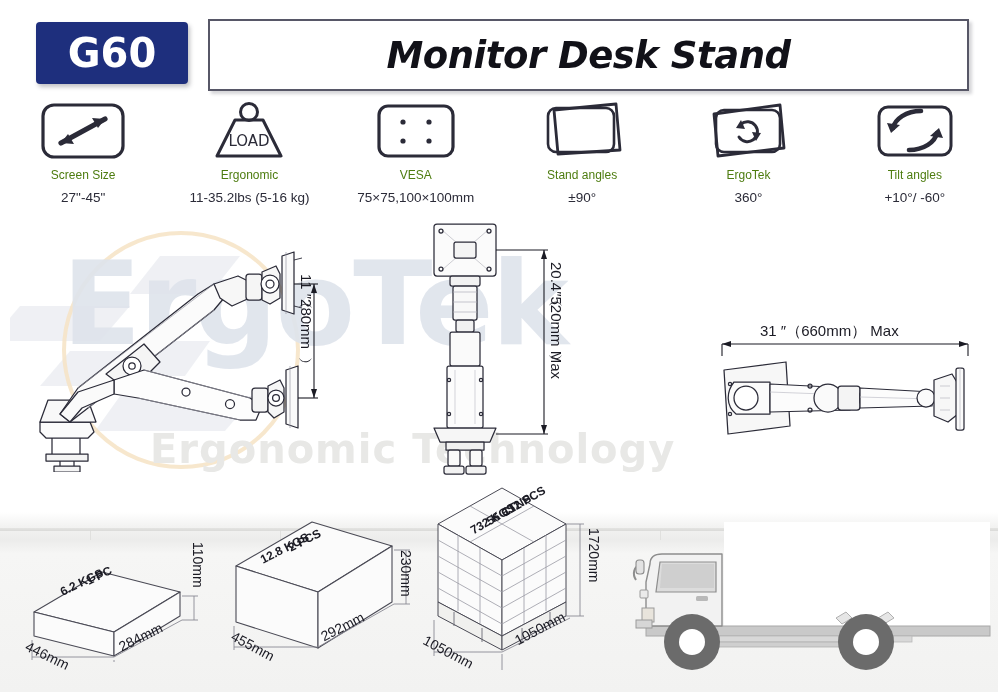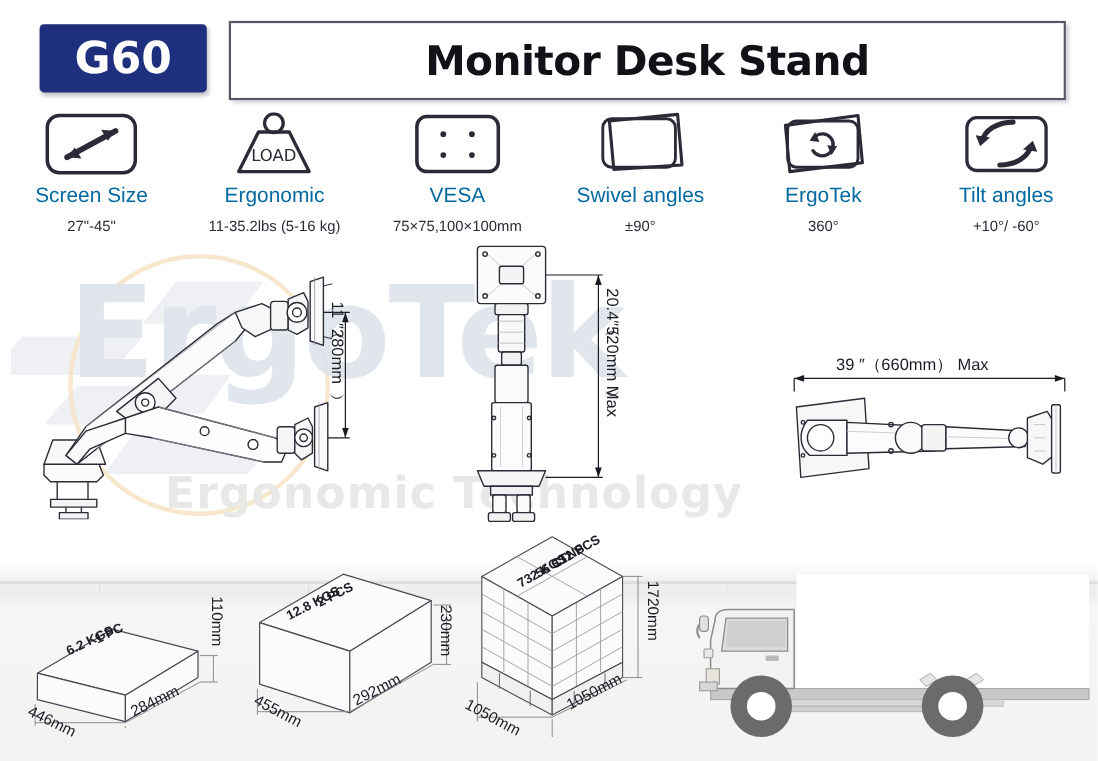--- a/index.html
+++ b/index.html
@@ -57,34 +57,34 @@
     color:#ffffff;font-size:40px;font-weight:700;letter-spacing:0px;
     font-family:"DejaVu Sans",sans-serif;
   }
   #title-bar{
     position:absolute;left:208px;top:19px;width:757px;height:68px;
     background:#ffffff;border:2px solid #575767;
     box-shadow:3px 3px 3px rgba(120,120,130,.3);
     display:flex;align-items:center;justify-content:center;
   }
   #title-bar span{
-    font-size:37px;font-weight:700;color:#111118;
+    font-size:37px;font-weight:700;font-style:italic;color:#111118;
     font-family:"DejaVu Sans",sans-serif;letter-spacing:-0.5px;
   }
 
   
   #specs{
     position:absolute;left:0;top:100px;width:998px;height:118px;z-index:5;
     display:flex;
   }
   .spec{
     flex:1 1 0;display:flex;flex-direction:column;align-items:center;
   }
   .spec .ico{height:62px;display:flex;align-items:center;}
-  .spec .s-label{font-size:19px;color:#0369a1;margin-top:6px;white-space:nowrap;}
+  .spec .s-label{font-size:12px;color:#4d7c0f;margin-top:6px;white-space:nowrap;}
   .spec .s-value{font-size:13.5px;color:#2b2b38;margin-top:8px;white-space:nowrap;}
 
   
   #drawings{position:absolute;left:0;top:222px;width:998px;height:260px;z-index:4;}
   .dim-text{
     position:absolute;font-size:15px;color:#1b1b24;white-space:nowrap;
     font-family:"Liberation Sans",sans-serif;
   }
   .vert-dim{
     writing-mode:vertical-rl;text-orientation:mixed;
@@ -171,21 +171,21 @@
   </div>
 
 
   <div class="spec">
     <div class="ico">
       <svg width="96" height="58" viewBox="0 0 96 58">
         <rect x="14" y="6" width="66" height="44" rx="8" fill="none" stroke="#2b2b38" stroke-width="2.6"></rect>
         <path d="M20 8 L82 2 L86 48 L24 52 Z" fill="none" stroke="#2b2b38" stroke-width="2.8" stroke-linejoin="round"></path>
       </svg>
     </div>
-    <div class="s-label">Swivel angles</div>
+    <div class="s-label">Stand angles</div>
     <div class="s-value">±90°</div>
   </div>
 
   <div class="spec">
     <div class="ico">
       <svg width="96" height="58" viewBox="0 0 96 58">
         <rect x="16" y="8" width="64" height="42" rx="8" fill="none" stroke="#2b2b38" stroke-width="2.6"></rect>
         <path d="M14 12 L80 3 L84 46 L18 54 Z" fill="none" stroke="#2b2b38" stroke-width="2.8" stroke-linejoin="round"></path>
         <path d="M41 22 a10 10 0 1 1 -2 13" fill="none" stroke="#2b2b38" stroke-width="3" stroke-linecap="round"></path>
         <polygon points="41,18 36,26 45,27" fill="#2b2b38"></polygon>
@@ -306,21 +306,21 @@
     <g stroke="#1b1b24" stroke-width="1.1" fill="none">
       <line x1="98" y1="30" x2="150" y2="30"></line>
       <line x1="98" y1="214" x2="150" y2="214"></line>
       <line x1="146" y1="30" x2="146" y2="214"></line>
     </g>
     <polygon points="146,30 143,39 149,39" fill="#1b1b24"></polygon>
     <polygon points="146,214 143,205 149,205" fill="#1b1b24"></polygon>
   </svg>
   <div class="dim-text vert-dim" style="left:546px;top:40px;height:200px;">20.4″（520mm） Max</div>
 
-  <div class="dim-text" style="left:760px;top:100px;">39 ″（660mm） Max</div>
+  <div class="dim-text" style="left:760px;top:100px;">31 ″（660mm） Max</div>
   <svg style="position:absolute;left:700px;top:118px" width="290" height="120" viewBox="0 0 290 120">
 
     <g stroke="#1b1b24" stroke-width="1.1" fill="none">
       <line x1="22" y1="4" x2="268" y2="4"></line>
       <line x1="22" y1="4" x2="22" y2="16"></line>
       <line x1="268" y1="4" x2="268" y2="16"></line>
     </g>
     <polygon points="22,4 31,1 31,7" fill="#1b1b24"></polygon>
     <polygon points="268,4 259,1 259,7" fill="#1b1b24"></polygon>
 

